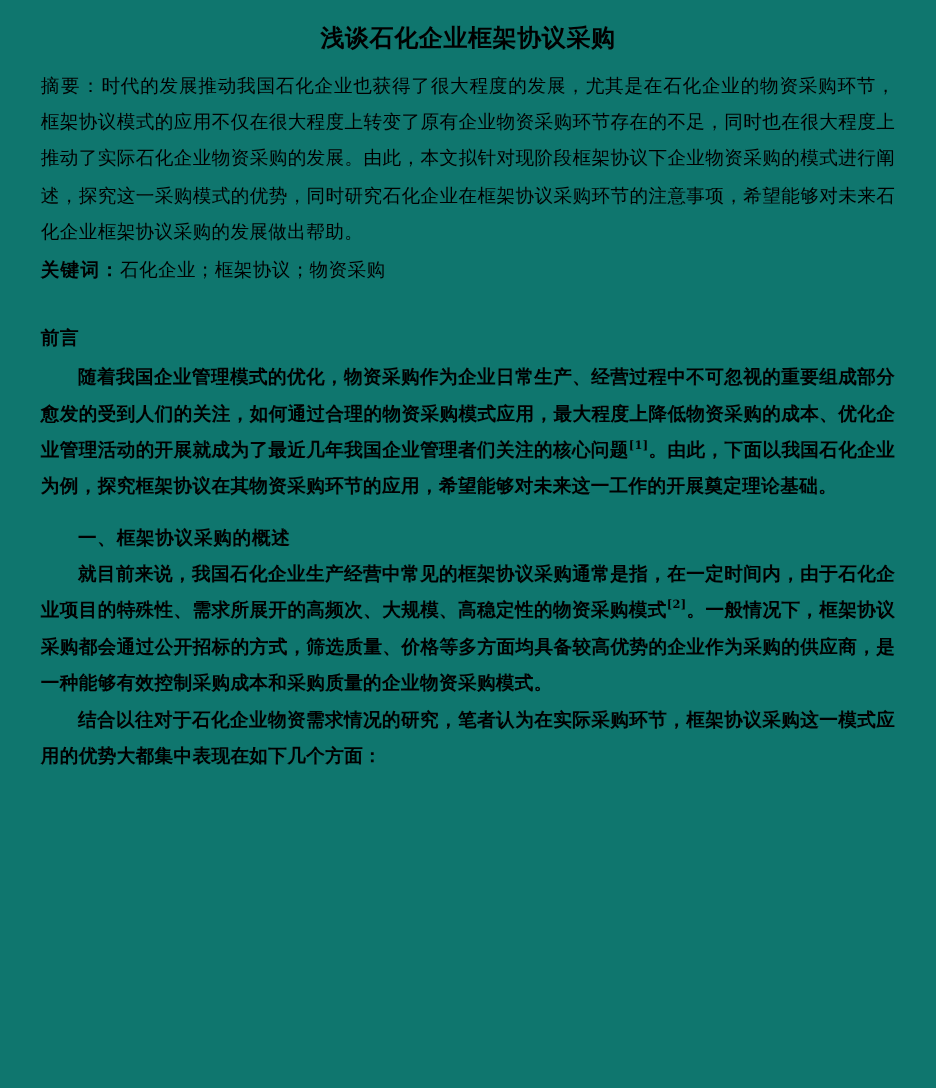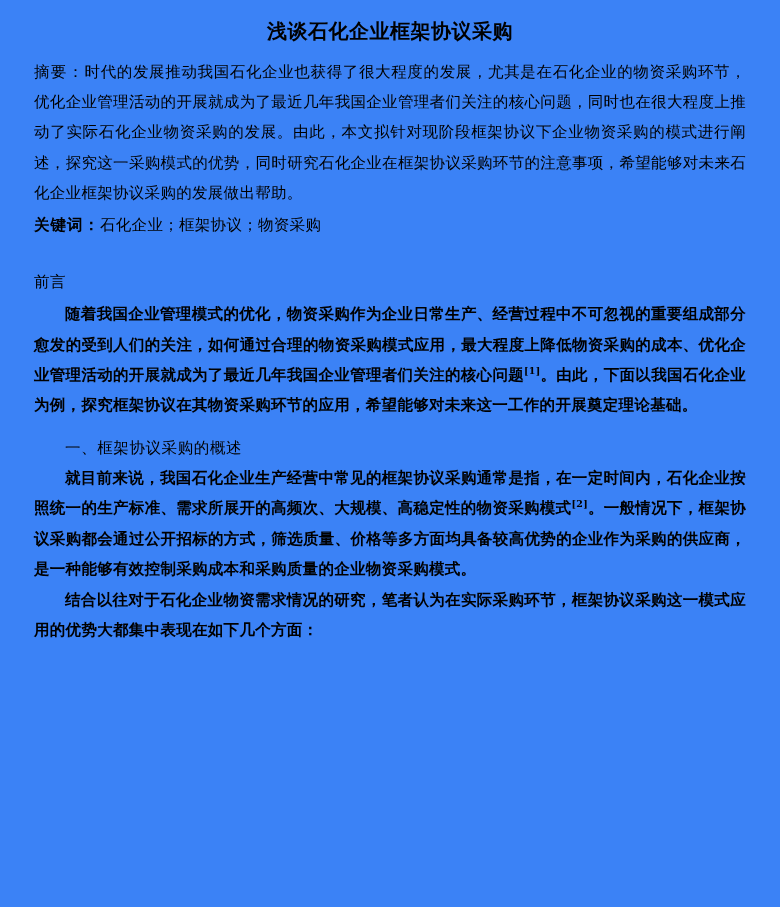--- a/index.html
+++ b/index.html
@@ -9,21 +9,21 @@
   }
   body {
     font-family: "Liberation Serif", "DejaVu Serif", serif;
     color: #000000;
   }
   .page {
     width: 780px;
     height: 907px;
     box-sizing: border-box;
     padding: 14px 34px 12px 34px;
-    background: #3b82f6;
+    background: #0f766e;
     overflow: hidden;
     position: relative;
   }
   .doc-title {
     text-align: center;
     font-size: 20px;
     font-weight: bold;
     letter-spacing: 0.5px;
     margin: 4px 0 12px 0;
     font-family: "DejaVu Sans", "Liberation Sans", sans-serif;
@@ -49,21 +49,21 @@
     font-family: "DejaVu Serif", "Liberation Serif", serif;
   }
   .keywords .lead {
     font-weight: bold;
     font-family: "DejaVu Sans", "Liberation Sans", sans-serif;
     letter-spacing: 1px;
     margin-top: 29px;
   }
   .section-head {
     font-size: 15.5px;
-    font-weight: normal;
+    font-weight: bold;
     margin: 22px 0 6px 0;
     font-family: "DejaVu Sans", "Liberation Sans", sans-serif;
     letter-spacing: 0.6px;
   }
   .section-head.indent {
     text-indent: 2em;
     margin: 18px 0 4px 0;
   }
   p.body {
     font-size: 15.5px;
@@ -84,30 +84,30 @@
   .spacer-sm { height: 10px; }
 </style>
 </head>
 <body>
 
 <div class="page">
 
   <div class="doc-title">浅谈石化企业框架协议采购</div>
 
   <div class="abstract-block">
-    <span class="lead">摘要：</span><span>时代的发展推动我国石化企业也获得了很大程度的发展，尤其是在石化企业的物资采购环节，优化企业管理活动的开展就成为了最近几年我国企业管理者们关注的核心问题，同时也在很大程度上推动了实际石化企业物资采购的发展。由此，本文拟针对现阶段框架协议下企业物资采购的模式进行阐述，探究这一采购模式的优势，同时研究石化企业在框架协议采购环节的注意事项，希望能够对未来石化企业框架协议采购的发展做出帮助。</span>
+    <span class="lead">摘要：</span><span>时代的发展推动我国石化企业也获得了很大程度的发展，尤其是在石化企业的物资采购环节，框架协议模式的应用不仅在很大程度上转变了原有企业物资采购环节存在的不足，同时也在很大程度上推动了实际石化企业物资采购的发展。由此，本文拟针对现阶段框架协议下企业物资采购的模式进行阐述，探究这一采购模式的优势，同时研究石化企业在框架协议采购环节的注意事项，希望能够对未来石化企业框架协议采购的发展做出帮助。</span>
   </div>
 
   <div class="keywords">
     <span class="lead">关键词：</span><span>石化企业；框架协议；物资采购</span>
   </div>
 
   <div class="spacer-sm"></div>
 
   <div class="section-head">前言</div>
   <p class="body"><span>随着我国企业管理模式的优化，物资采购作为企业日常生产、经营过程中不可忽视的重要组成部分愈发的受到人们的关注，如何通过合理的物资采购模式应用，最大程度上降低物资采购的成本、优化企业管理活动的开展就成为了最近几年我国企业管理者们关注的核心问题</span><sup>[1]</sup><span>。由此，下面以我国石化企业为例，探究框架协议在其物资采购环节的应用，希望能够对未来这一工作的开展奠定理论基础。</span></p>
 
   <div class="section-head indent">一、框架协议采购的概述</div>
-  <p class="body"><span>就目前来说，我国石化企业生产经营中常见的框架协议采购通常是指，在一定时间内，石化企业按照统一的生产标准、需求所展开的高频次、大规模、高稳定性的物资采购模式</span><sup>[2]</sup><span>。一般情况下，框架协议采购都会通过公开招标的方式，筛选质量、价格等多方面均具备较高优势的企业作为采购的供应商，是一种能够有效控制采购成本和采购质量的企业物资采购模式。</span></p>
+  <p class="body"><span>就目前来说，我国石化企业生产经营中常见的框架协议采购通常是指，在一定时间内，由于石化企业项目的特殊性、需求所展开的高频次、大规模、高稳定性的物资采购模式</span><sup>[2]</sup><span>。一般情况下，框架协议采购都会通过公开招标的方式，筛选质量、价格等多方面均具备较高优势的企业作为采购的供应商，是一种能够有效控制采购成本和采购质量的企业物资采购模式。</span></p>
 
   <p class="body"><span>结合以往对于石化企业物资需求情况的研究，笔者认为在实际采购环节，框架协议采购这一模式应用的优势大都集中表现在如下几个方面：</span><sup></sup><span></span></p>
 
 </div>
 
 </body></html>

